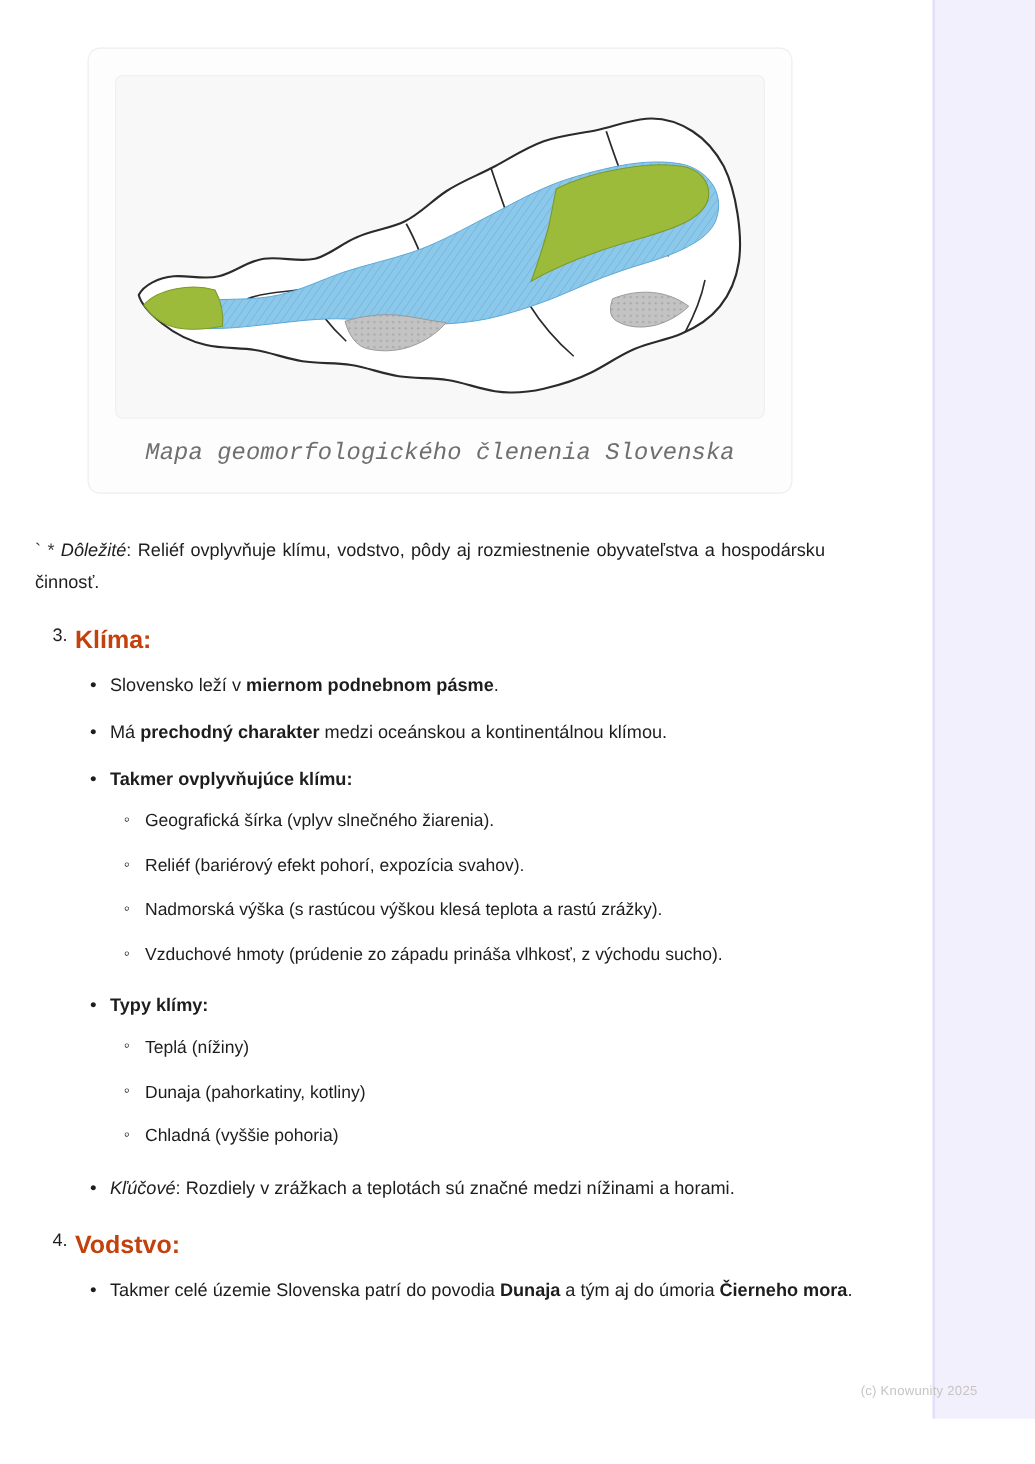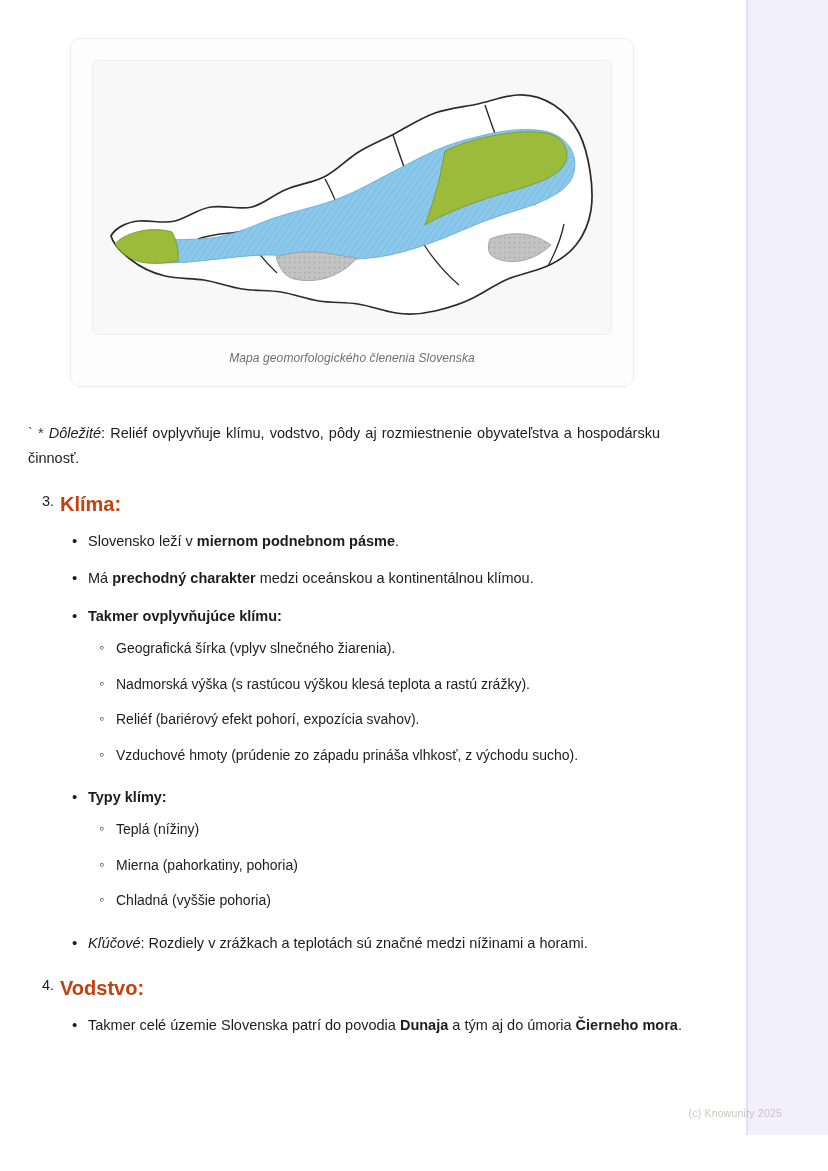--- a/index.html
+++ b/index.html
@@ -47,24 +47,25 @@
     height: 275px;
     background: #f8f8f8;
     border: 1px solid #f0f0f0;
     border-radius: 6px;
     overflow: hidden;
     position: relative;
   }
   .figure-caption {
     margin-top: 16px;
     text-align: center;
-    font-size: 12px;
+    font-size: 19px;
     font-style: italic;
     color: #6f6f6f;
     letter-spacing: .1px;
+    font-family: Liberation Mono, monospace;
   }
   
   .para {
     margin: 34px 0 0 0;
     padding: 0 88px 0 28px;
     font-size: 14.5px;
     line-height: 1.72;
     color: #1d1d1f;
     text-align: justify;
   }
@@ -231,31 +232,31 @@
           </li>
 
           <li>
             <span>Má </span><b>prechodný charakter</b><span> medzi oceánskou a kontinentálnou klímou.</span>
           </li>
 
           <li>
             <b>Takmer ovplyvňujúce klímu:</b>
             <ul class="lvl2">
               <li>Geografická šírka (vplyv slnečného žiarenia).</li>
+              <li>Reliéf (bariérový efekt pohorí, expozícia svahov).</li>
               <li>Nadmorská výška (s rastúcou výškou klesá teplota a rastú zrážky).</li>
-              <li>Reliéf (bariérový efekt pohorí, expozícia svahov).</li>
               <li>Vzduchové hmoty (prúdenie zo západu prináša vlhkosť, z východu sucho).</li>
             </ul>
           </li>
 
           <li class="gap-before">
             <b>Typy klímy:</b>
             <ul class="lvl2">
               <li>Teplá (nížiny)</li>
-              <li>Mierna (pahorkatiny, pohoria)</li>
+              <li>Dunaja (pahorkatiny, kotliny)</li>
               <li>Chladná (vyššie pohoria)</li>
             </ul>
           </li>
 
           <li class="gap-before">
             <em>Kľúčové</em><span>: Rozdiely v zrážkach a teplotách sú značné medzi nížinami a horami.</span>
           </li>
         </ul>
       </li>
     </ol>

